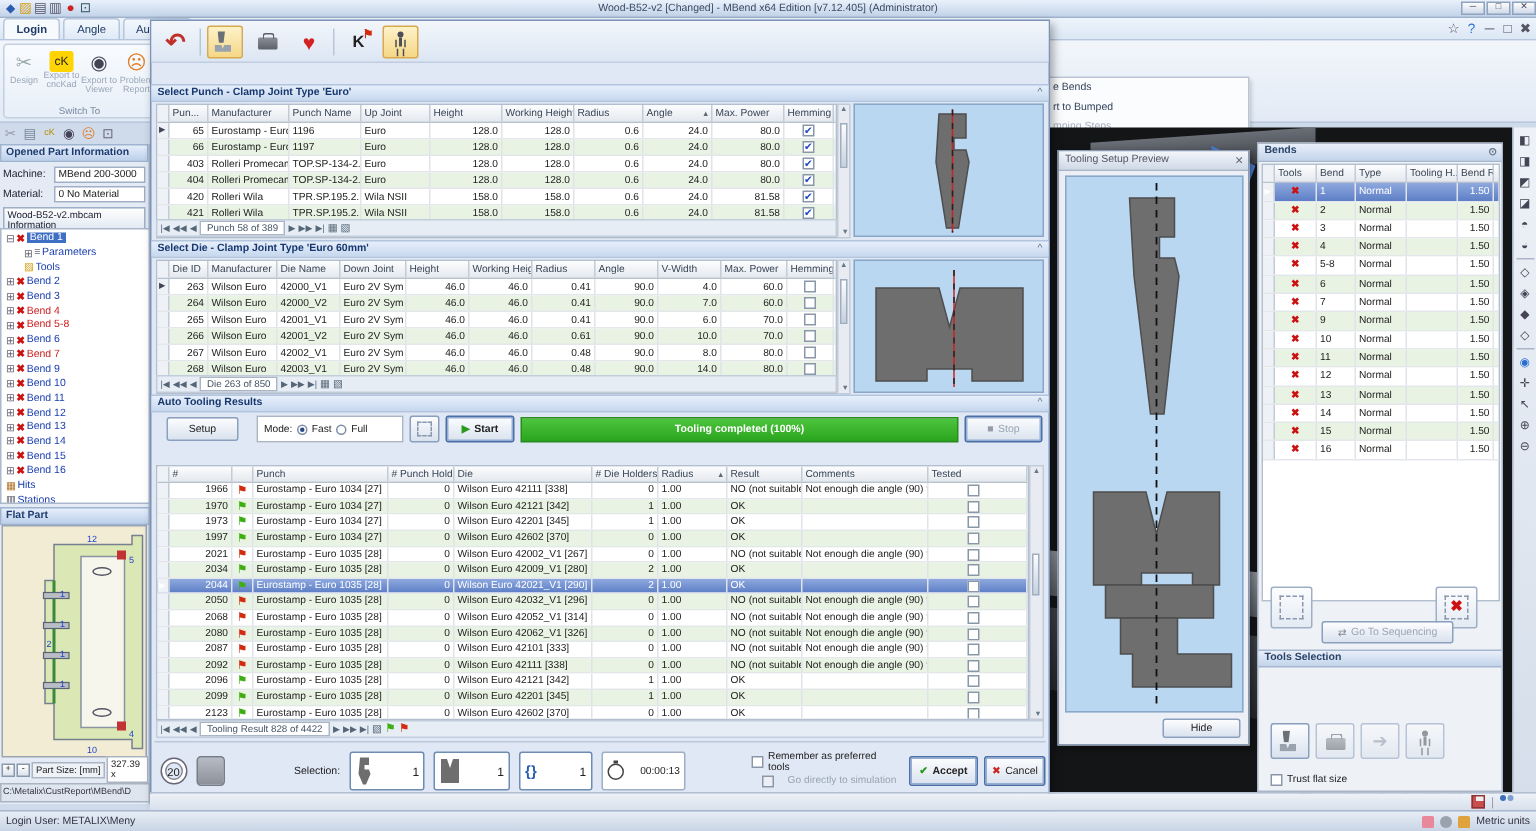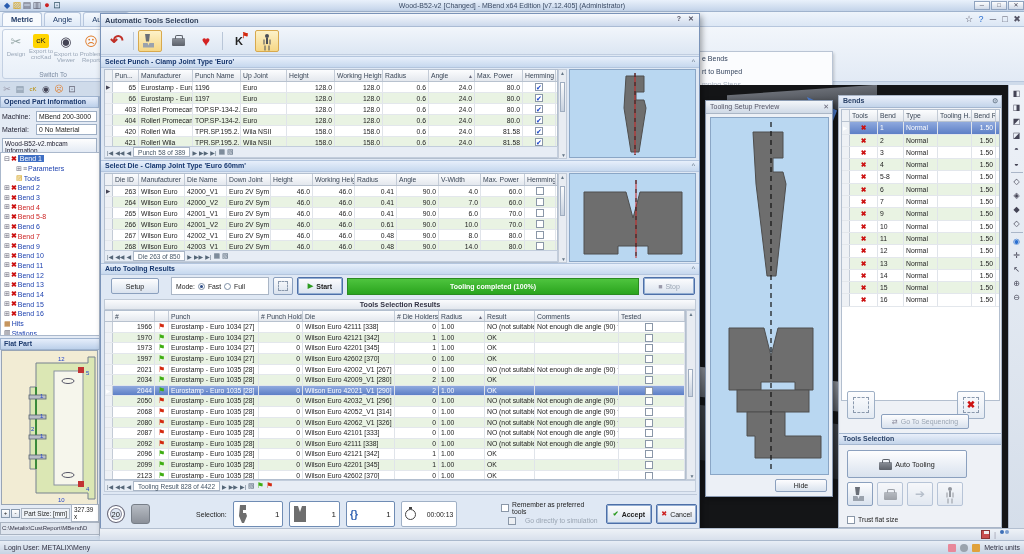--- a/index.html
+++ b/index.html
@@ -145,21 +145,21 @@
   <span class="qi" style="color:#356">⊡</span>
   <span class="ttl">Wood-B52-v2 [Changed] - MBend x64 Edition [v7.12.405] (Administrator)</span>
   <span style="margin-left:auto;display:flex;z-index:5">
     <span class="winbtn">─</span>
     <span class="winbtn">□</span>
     <span class="winbtn">✕</span>
   </span>
 </div>
 
 <div class="abs" id="tabrow">
-  <span id="tabs"><span class="tab active">Metric</span><span class="tab">Angle</span><span class="tab">Automat</span></span>
+  <span id="tabs"><span class="tab active">Login</span><span class="tab">Angle</span><span class="tab">Automat</span></span>
   <span style="position:absolute;right:2px;top:2px;display:flex;gap:2px" id="mdictl">
       <span class="qi" style="color: rgb(85, 85, 102);">☆</span>
       <span class="qi" style="color: rgb(42, 111, 208);">?</span>
       <span class="qi" style="color: rgb(85, 85, 102);">─</span>
       <span class="qi" style="color: rgb(85, 85, 102);">□</span>
       <span class="qi" style="color: rgb(85, 85, 102);">✖</span>
     </span>
 </div>
 
 <div class="abs" id="ribbon">
@@ -492,24 +492,20 @@
       <span class="dashin"></span>
     </div>
   <div class="dashbtn" style="left:118px;top:295px">
       <span class="dashin" style="color:#c11;font-weight:bold;font-size:10px;text-align:center;line-height:14px">✖</span>
     </div>
   <div class="btn dis" style="position:absolute;left:42px;top:318px;width:88px;height:15px;border-color:#8ba0be">
       <span style="color:#889">⇄</span>
       <span>Go To Sequencing</span>
     </div>
   <div id="tools-title">Tools Selection</div>
-  <div class="btn" style="position:absolute;left:8px;top:354px;width:120px;height:28px">
-    <span class="i-toolbox"></span>
-    <span style="font-size:7.2px">Auto Tooling</span>
-  </div>
   <div id="toolbtns" style="position:absolute;left:8px;top:386px;display:flex;gap:4px">
       <div class="btn" style="width: 26px; height: 24px;">
         <div class="i-punchdie">
           <div class="i-pd-a"></div>
           <div class="i-pd-b"></div>
         </div>
       </div>
       <div class="btn" style="width: 26px; height: 24px; opacity: 0.55;">
         <div class="i-toolbox"></div>
       </div>
@@ -560,25 +556,20 @@
       <path d="M36,294 L74,294 L74,318 L110,318 L110,340 L44,340 L44,318 L36,318 Z" fill="#6e6e6e" stroke="#4e4e4e"></path>
       <line x1="60" y1="4" x2="60" y2="352" stroke="#111" stroke-width="1.2" stroke-dasharray="5,4"></line>
     </svg>
   </div>
   <div class="btn" id="hidebtn">
       <span>Hide</span>
     </div>
 </div>
 
 <div class="abs" id="dialog">
-  <div id="dlg-title">
-    <span>Automatic Tools Selection</span>
-    <span class="dctl" style="right:14px">?</span>
-    <span class="dctl" style="right:2px">✕</span>
-  </div>
   <div id="dlg-toolbar">
       <div class="tbi">
         <div style="color: rgb(192, 48, 40); font-size: 16px; font-weight: bold;">↶</div>
       </div>
       <div class="tbsep"></div>
       <div class="tbi hl">
         <div class="i-punchdie">
           <div class="i-pd-a"></div>
           <div class="i-pd-b"></div>
         </div>
@@ -875,21 +866,20 @@
     <div class="btn blue" style="position:absolute;left:196px;top:1px;width:46px;height:18px;font-weight:bold">
         <span style="color:#2a9a1e">▶</span>
         <span>Start</span>
       </div>
     <div id="progress" style="position:absolute;left:246px;top:2px;width:292px;height:17px">Tooling completed (100%)</div>
     <div class="btn blue dis" style="position:absolute;left:542px;top:1px;width:52px;height:18px">
         <span style="color:#99a">■</span>
         <span>Stop</span>
       </div>
   </div>
-  <div id="res-title" style="left:3px;top:285px;width:592px;height:11px">Tools Selection Results</div>
   <div class="tbl" id="results-table" style="left:3px;top:296px;width:582px;height:170px">
       <div class="trow thead" style="height: 11.3px;">
         <div class="tcell selc hcell"></div>
         <div class="tcell hcell" style="width: 42px;">#</div>
         <div class="tcell hcell" style="width: 14px;"></div>
         <div class="tcell hcell" style="width: 90px;">Punch</div>
         <div class="tcell hcell" style="width: 44px;"># Punch Holders</div>
         <div class="tcell hcell" style="width: 92px;">Die</div>
         <div class="tcell hcell" style="width: 44px;"># Die Holders</div>
         <div class="tcell hcell" style="width: 46px;">Radius<div class="sortarrow">▲</div></div>

